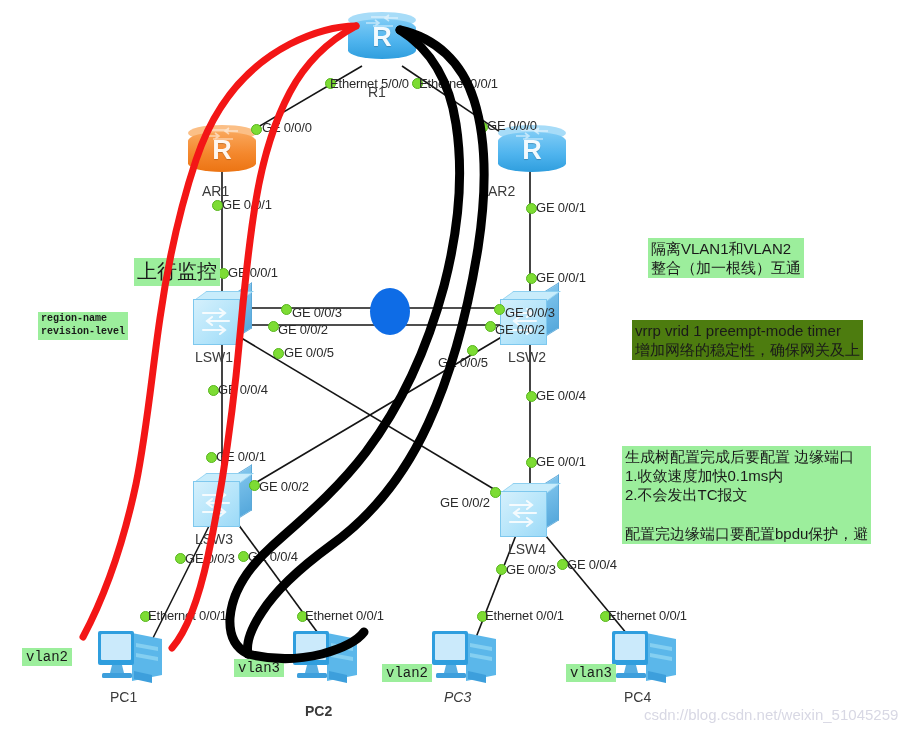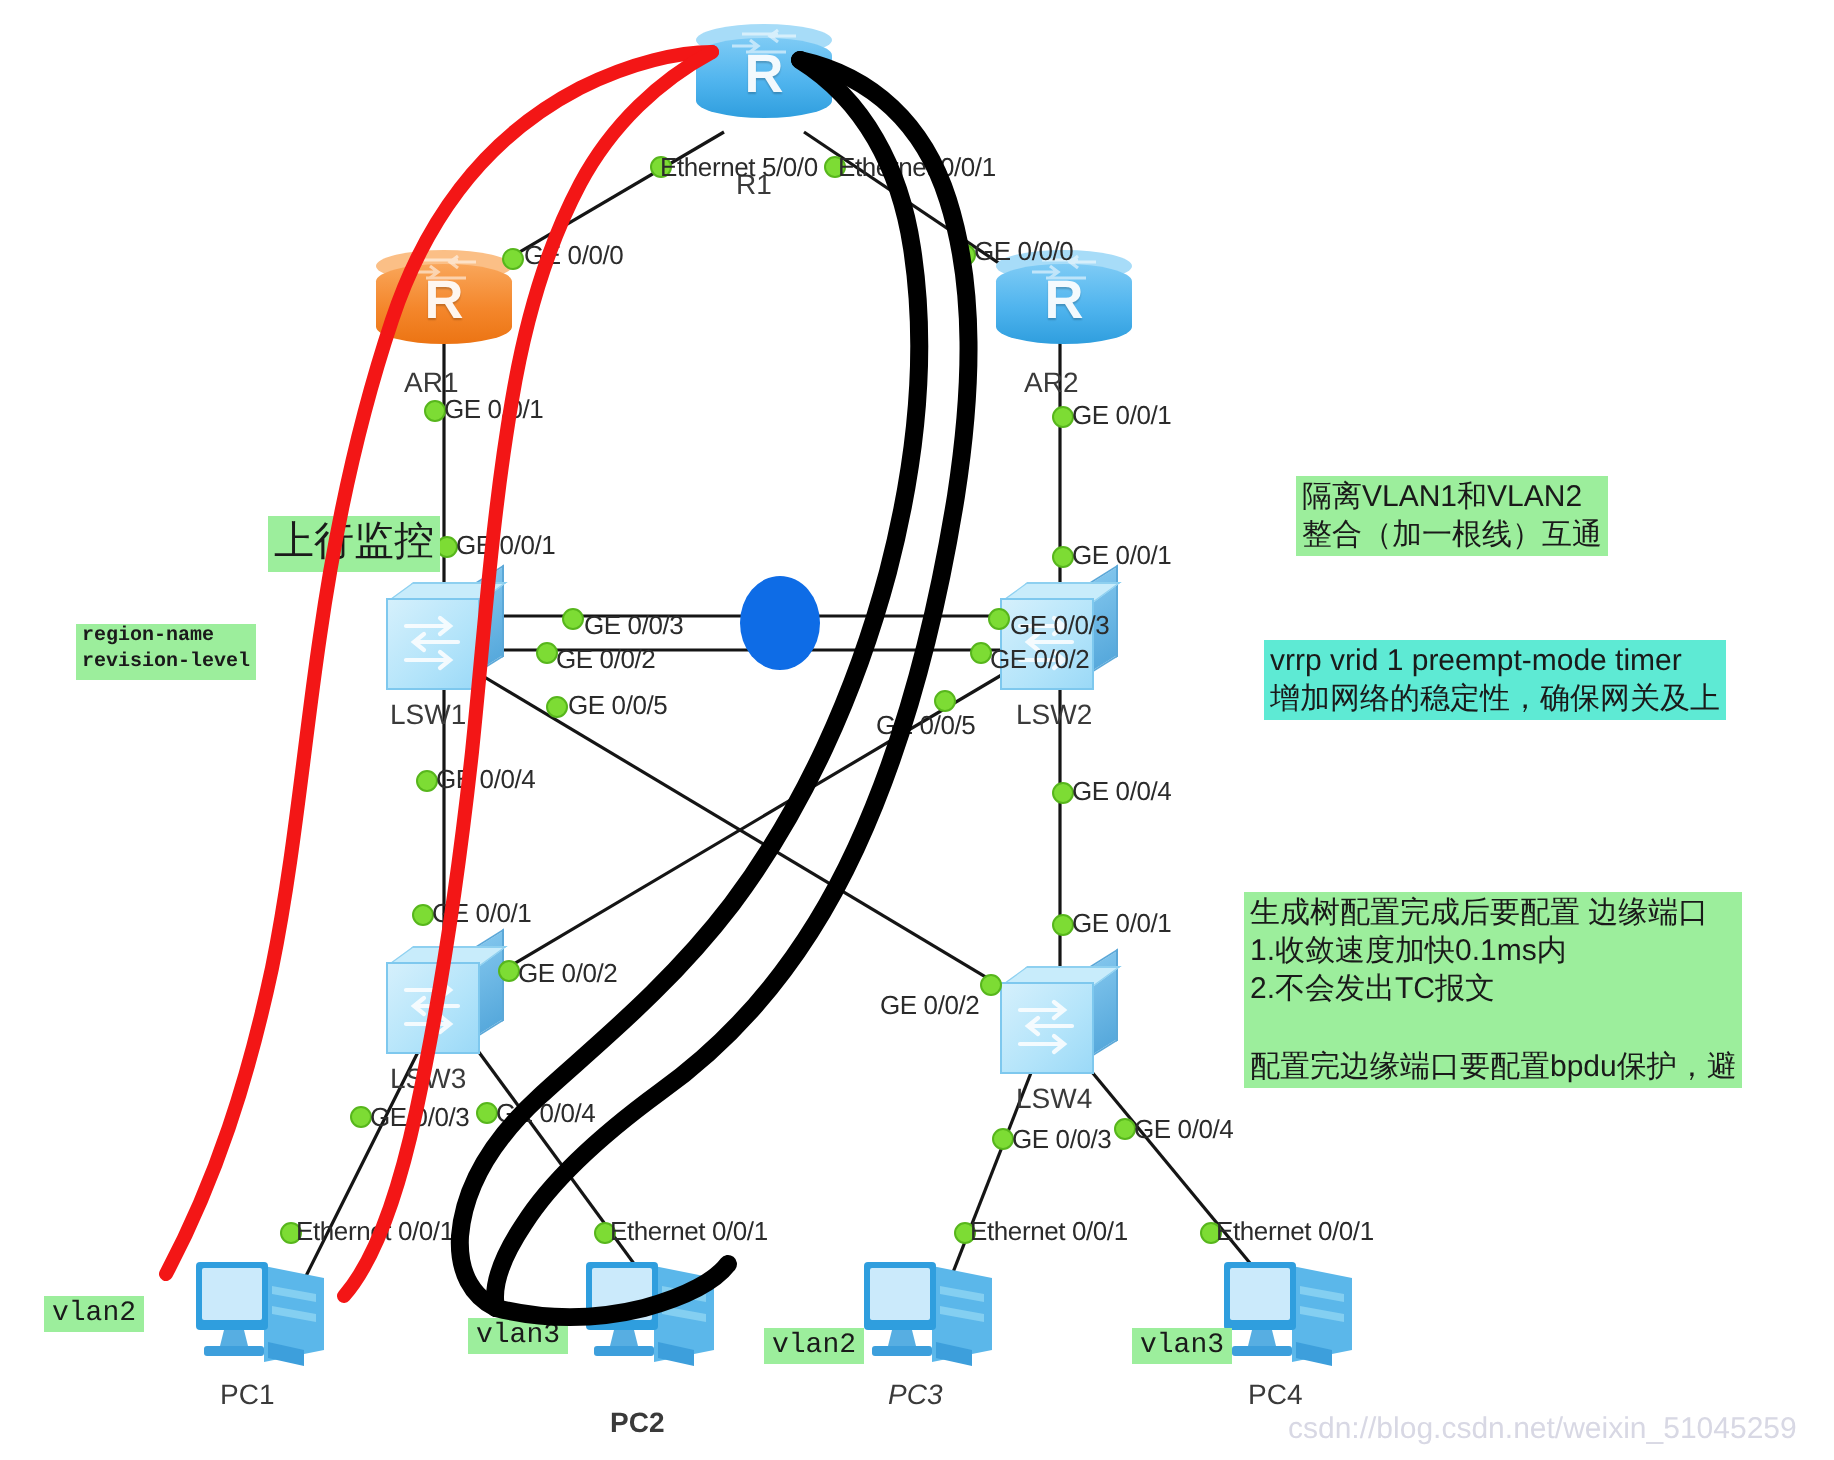--- a/index.html
+++ b/index.html
@@ -192,21 +192,21 @@
         <div class="top"></div>
         <div class="body"></div>
         <svg class="arrows" viewBox="0 0 38 17">
           <path d="M3 11 L16 11 M12 8 L16 11 L12 14" stroke="#fff" stroke-width="1.6" fill="none"></path>
           <path d="M35 6 L22 6 M26 3 L22 6 L26 9" stroke="#fff" stroke-width="1.6" fill="none"></path>
           <path d="M8 5 L26 5" stroke="#fff" stroke-width="1.4" fill="none"></path>
           <path d="M10 14 L30 14" stroke="#fff" stroke-width="1.4" fill="none"></path>
         </svg>
         <div class="letter">R</div>
       </div>
-      <div class="caption" style="left: 512px; top: 183px; text-align: right;">AR2</div>
+      <div class="caption" style="left: 488px; top: 183px; text-align: right;">AR2</div>
       <div class="node switch" style="left: 193px; top: 291px;">
         <div class="side"></div>
         <div class="topf"></div>
         <div class="face"></div>
         <svg class="glyph" viewBox="0 0 36 34">
           <g stroke="#ffffff" stroke-width="2.1" fill="none" stroke-linecap="round">
             <path d="M5 9 L26 9"></path>
             <path d="M22 5 L27 9 L22 13"></path>
             <path d="M31 17 L10 17"></path>
             <path d="M14 13 L9 17 L14 21"></path>
@@ -374,21 +374,21 @@
       <div class="port" style="left: 485px; top: 608px;">Ethernet 0/0/1</div>
       <div class="dot" style="left: 600px; top: 611px; background: rgb(125, 220, 52);"></div>
       <div class="port" style="left: 608px; top: 608px;">Ethernet 0/0/1</div>
     </div>
   <div id="layer-notes">
       <div class="note cjk" style="left: 134px; top: 258px; background: rgb(156, 238, 156);">上行监控</div>
       <div class="note mono" style="left: 38px; top: 312px; background: rgb(156, 238, 156);">region-name
 revision-level</div>
       <div class="note mix" style="left: 648px; top: 238px; background: rgb(156, 238, 156);">隔离VLAN1和VLAN2
 整合（加一根线）互通</div>
-      <div class="note mix" style="left: 632px; top: 320px; background: #5eead4;">vrrp vrid 1 preempt-mode timer
+      <div class="note mix" style="left: 632px; top: 320px; background: #4d7c0f;">vrrp vrid 1 preempt-mode timer
 增加网络的稳定性，确保网关及上</div>
       <div class="note mix" style="left: 622px; top: 446px; background: rgb(156, 238, 156);">生成树配置完成后要配置 边缘端口
 1.收敛速度加快0.1ms内
 2.不会发出TC报文
 
 配置完边缘端口要配置bpdu保护，避</div>
       <div class="vlan-tag" style="left: 22px; top: 648px; background: rgb(156, 238, 156);">vlan2</div>
       <div class="vlan-tag" style="left: 234px; top: 659px; background: rgb(156, 238, 156);">vlan3</div>
       <div class="vlan-tag" style="left: 382px; top: 664px; background: rgb(156, 238, 156);">vlan2</div>
       <div class="vlan-tag" style="left: 566px; top: 664px; background: rgb(156, 238, 156);">vlan3</div>

